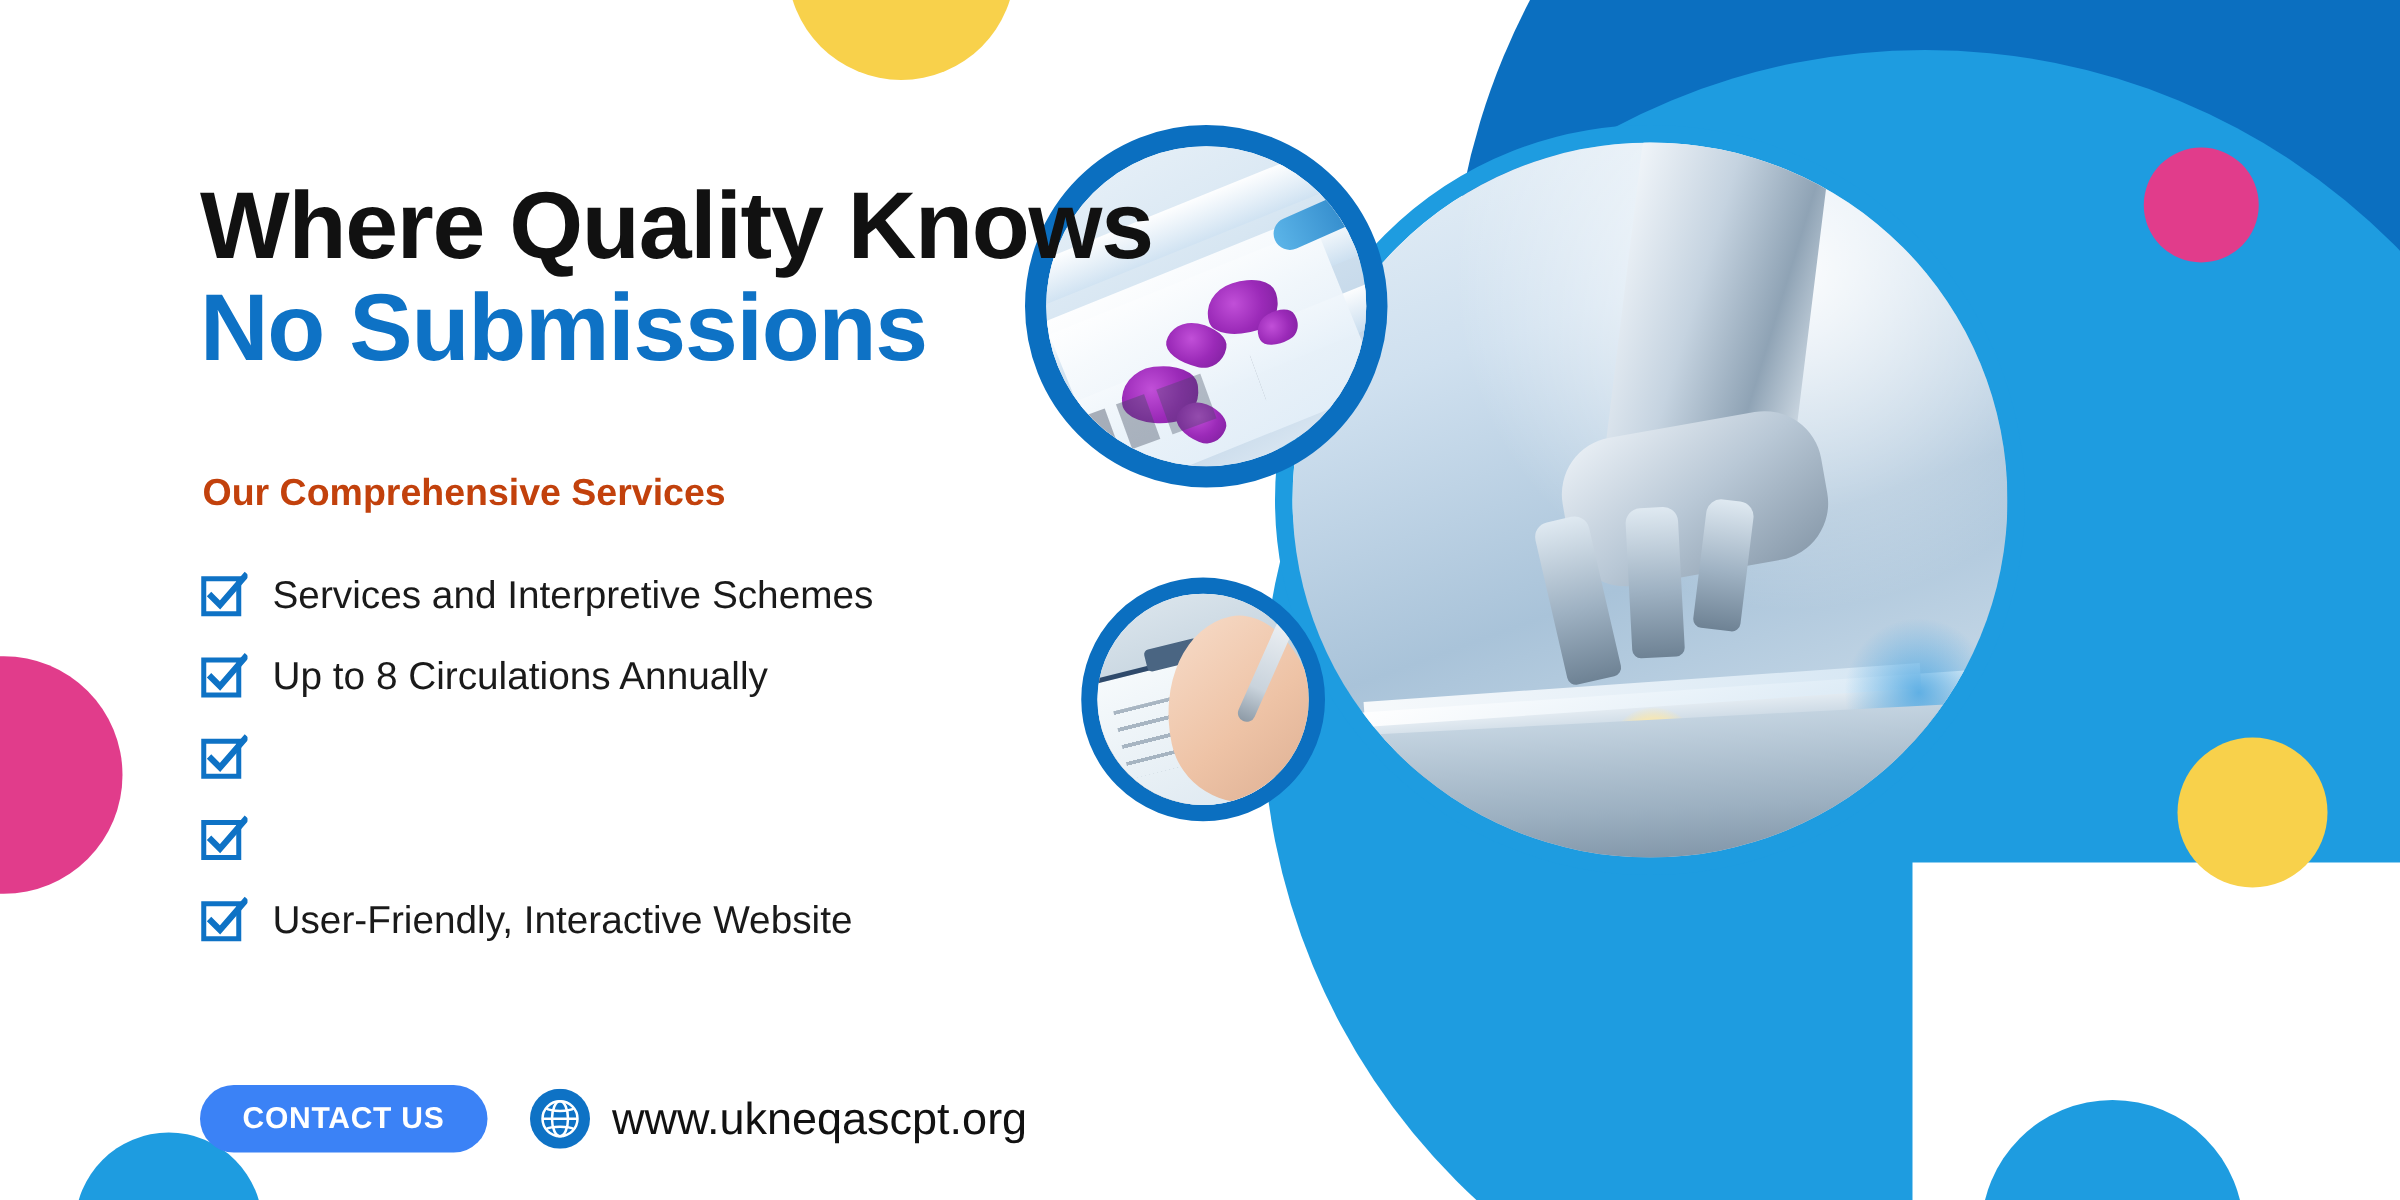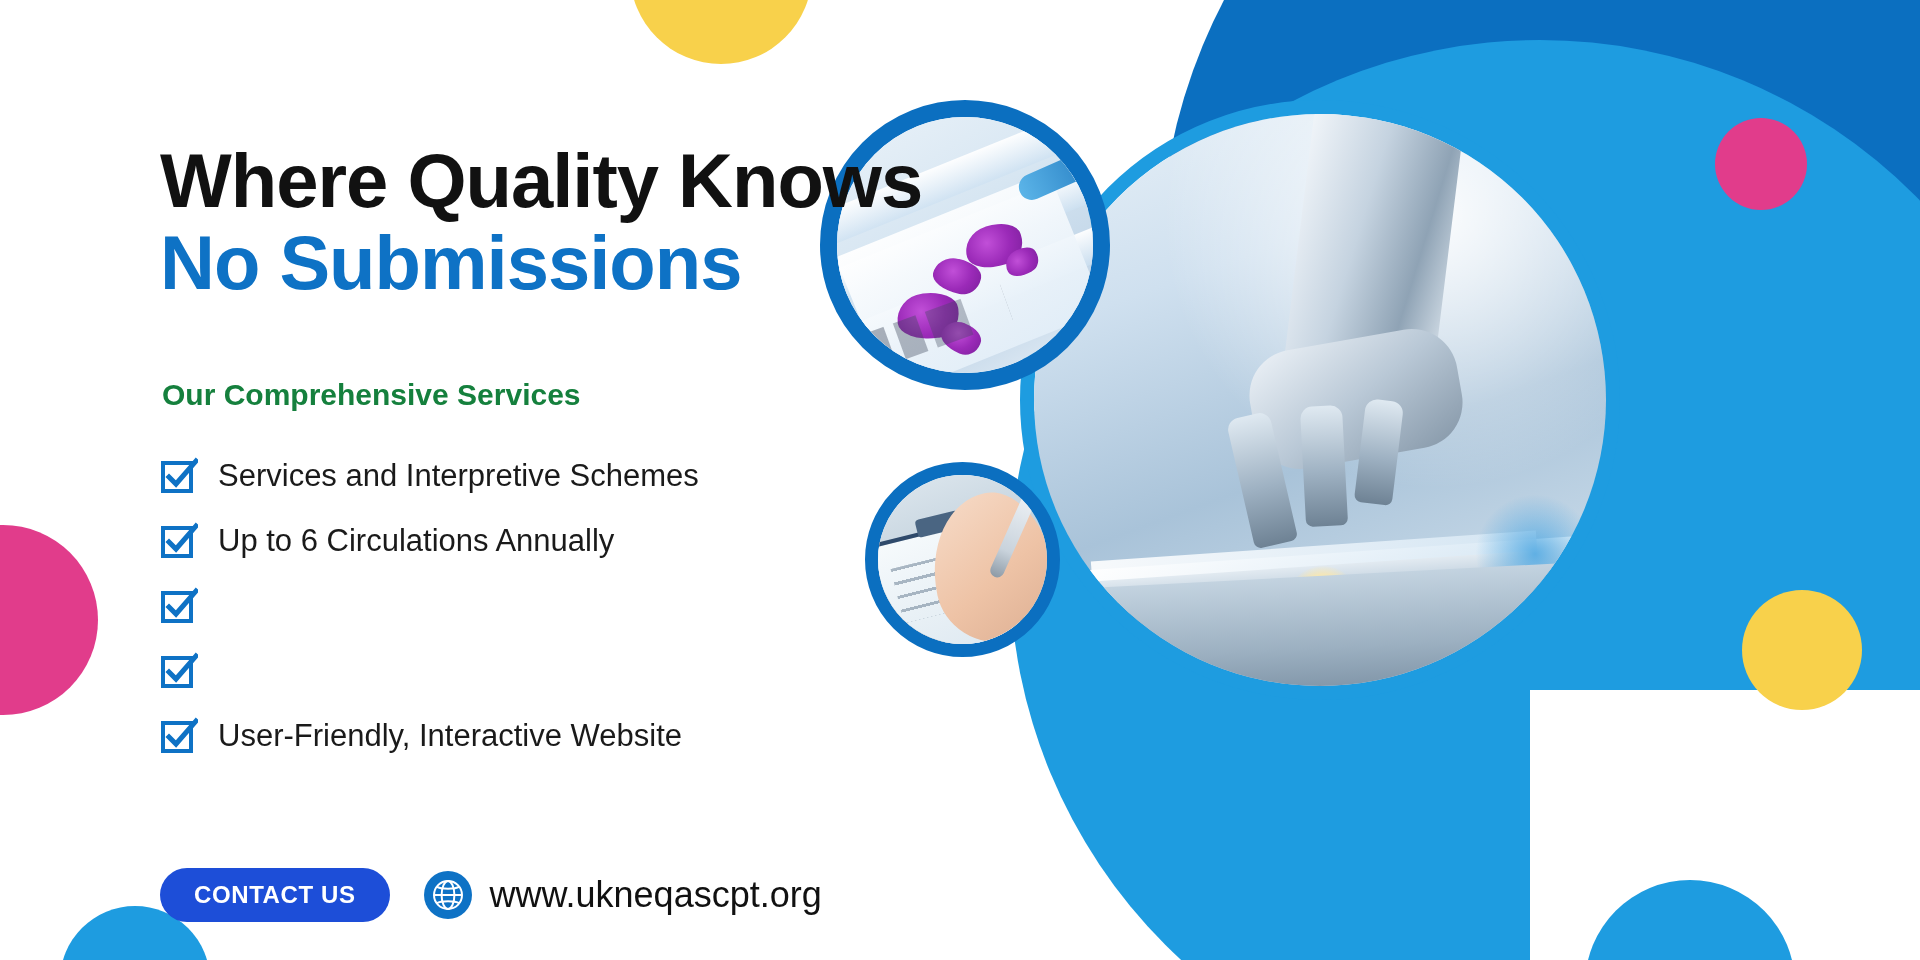--- a/index.html
+++ b/index.html
@@ -333,21 +333,21 @@
   }
 
   .subhead {
     position: absolute;
     top: 378px;
     left: 162px;
     margin: 0;
     font-family: "Liberation Sans Narrow", "Liberation Sans", sans-serif;
     font-weight: bold;
     font-size: 30px;
-    color: #15803d;
+    color: #c2410c;
     white-space: nowrap;
   }
 
   .services {
     position: absolute;
     top: 443px;
     left: 160px;
     margin: 0;
     padding: 0;
     list-style: none;
@@ -378,21 +378,21 @@
     left: 160px;
     display: flex;
     align-items: center;
   }
   .contact-btn {
     display: inline-flex;
     align-items: center;
     justify-content: center;
     height: 54px;
     padding: 0 34px;
-    background: #1d4ed8;
+    background: #3b82f6;
     color: #ffffff;
     border: none;
     border-radius: 27px;
     font-family: "Liberation Sans Narrow", "Liberation Sans", sans-serif;
     font-weight: bold;
     font-size: 24px;
     letter-spacing: 0.6px;
     cursor: pointer;
     white-space: nowrap;
     text-align: center;
@@ -492,21 +492,21 @@
         <span class="service-label">Services and Interpretive Schemes</span>
       </li>
 
       <li class="service-item">
         <span class="cb-icon">
           <svg viewBox="0 0 38 38" xmlns="http://www.w3.org/2000/svg">
             <rect x="3" y="6" width="28" height="28" fill="none" stroke="#0E72C5" stroke-width="4"></rect>
             <path d="M9 20 L16 27 L36 4" fill="none" stroke="#0E72C5" stroke-width="5" stroke-linecap="square"></path>
           </svg>
         </span>
-        <span class="service-label">Up to 6 Circulations Annually</span>
+        <span class="service-label">Up to 8 Circulations Annually</span>
       </li>
 
       <li class="service-item">
         <span class="cb-icon">
           <svg viewBox="0 0 38 38" xmlns="http://www.w3.org/2000/svg">
             <rect x="3" y="6" width="28" height="28" fill="none" stroke="#0E72C5" stroke-width="4"></rect>
             <path d="M9 20 L16 27 L36 4" fill="none" stroke="#0E72C5" stroke-width="5" stroke-linecap="square"></path>
           </svg>
         </span>
       </li>

